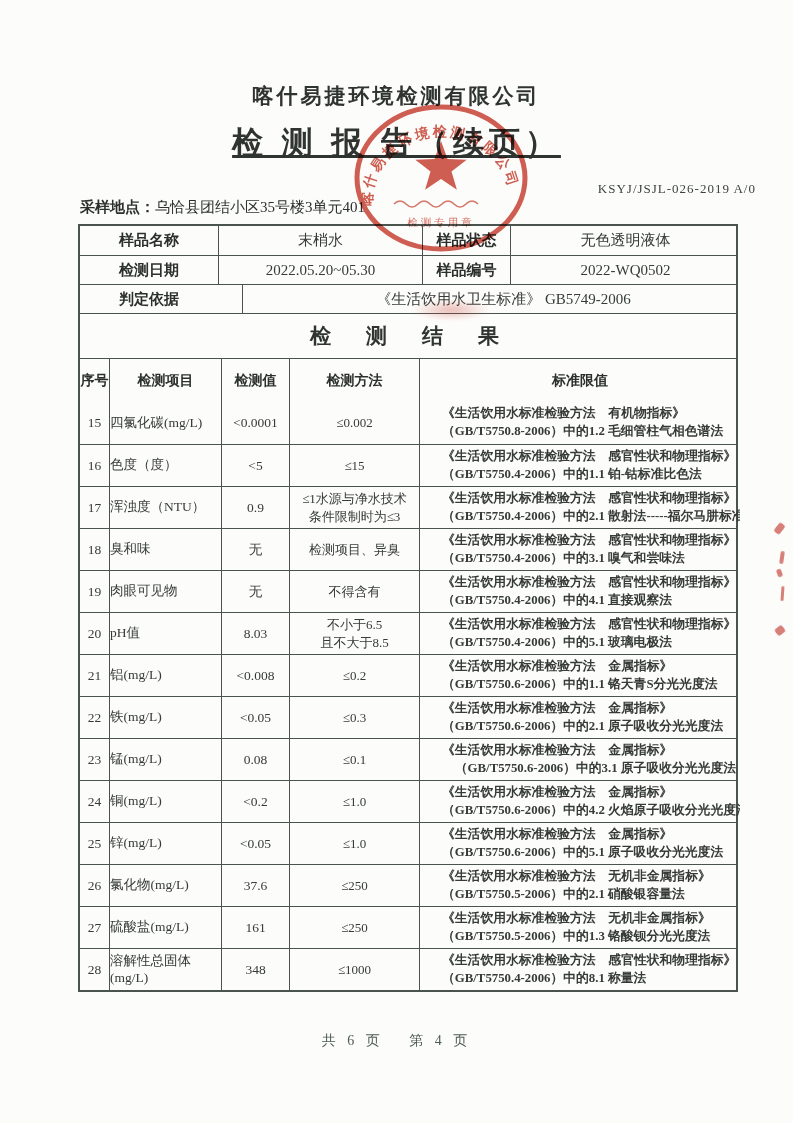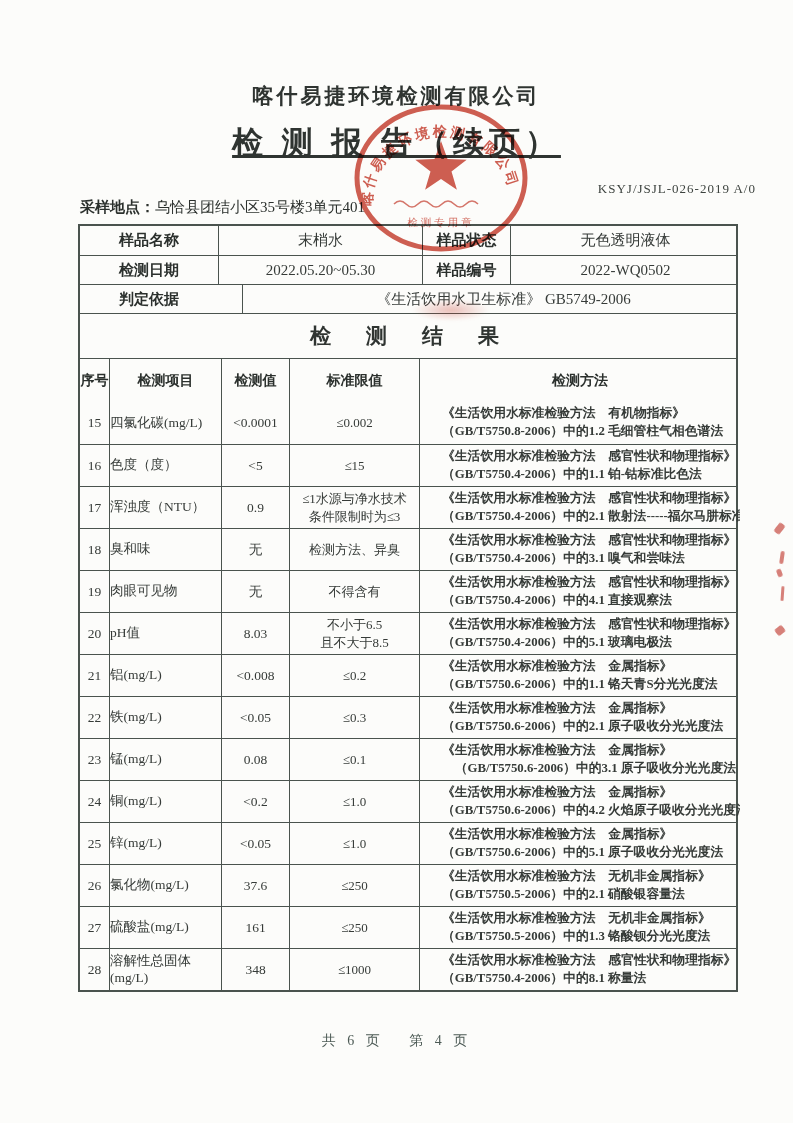--- a/index.html
+++ b/index.html
@@ -135,22 +135,22 @@
     </div>
 
     <div class="row">
       <div class="banner">检　测　结　果</div>
     </div>
 
     <div class="row grid-res hrow">
       <div class="cell hcell">序号</div>
       <div class="cell hcell bl">检测项目</div>
       <div class="cell hcell bl">检测值</div>
+      <div class="cell hcell bl">检测方法</div>
       <div class="cell hcell bl">标准限值</div>
-      <div class="cell hcell bl">检测方法</div>
     </div>
 
     <div id="results-rows">
     <div class="row grid-res drow">
       <div class="cell ncell">15</div>
       <div class="cell icell bl">四氯化碳(mg/L)</div>
       <div class="cell vcell bl">&lt;0.0001</div>
       <div class="cell lcell bl">≤0.002</div>
       <div class="cell mcell bl">
         <div>《生活饮用水标准检验方法　有机物指标》</div>
@@ -178,21 +178,21 @@
       <div class="cell mcell bl">
         <div>《生活饮用水标准检验方法　感官性状和物理指标》</div>
         <div>（GB/T5750.4-2006）中的2.1 散射法-----福尔马肼标准</div>
       </div>
     </div>
 
     <div class="row grid-res drow">
       <div class="cell ncell">18</div>
       <div class="cell icell bl">臭和味</div>
       <div class="cell vcell bl">无</div>
-      <div class="cell lcell bl">检测方法、异臭</div>
+      <div class="cell lcell bl">检测项目、异臭</div>
       <div class="cell mcell bl">
         <div>《生活饮用水标准检验方法　感官性状和物理指标》</div>
         <div>（GB/T5750.4-2006）中的3.1 嗅气和尝味法</div>
       </div>
     </div>
 
     <div class="row grid-res drow">
       <div class="cell ncell">19</div>
       <div class="cell icell bl">肉眼可见物</div>
       <div class="cell vcell bl">无</div>

